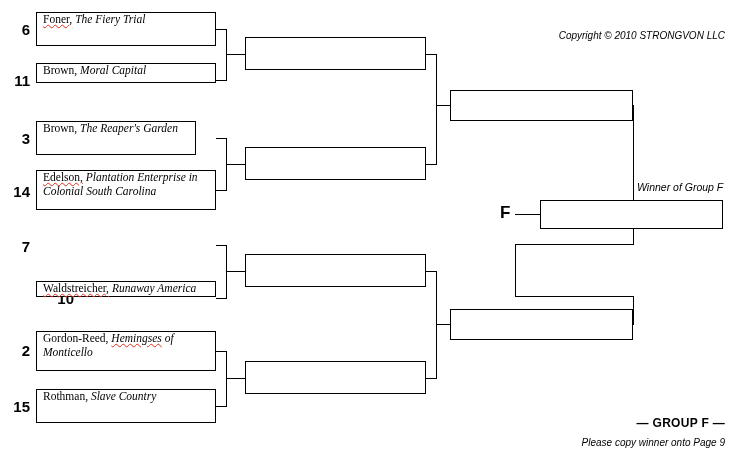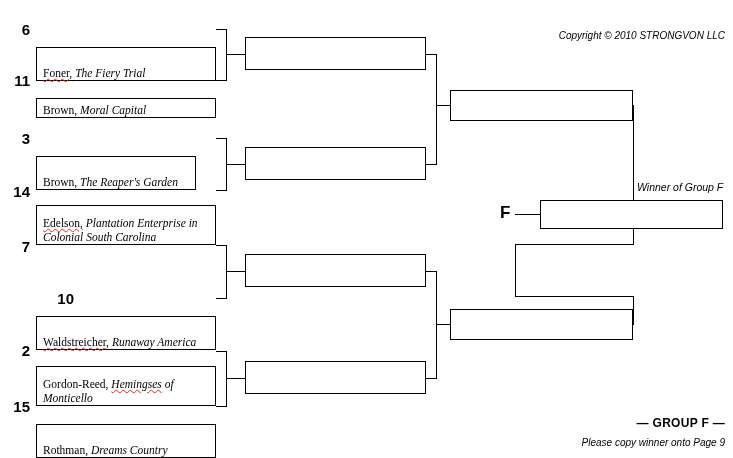--- a/index.html
+++ b/index.html
@@ -30,23 +30,22 @@
 
   
   .box {
     position: absolute;
     box-sizing: border-box;
     border: 1px solid #000000;
     background: #ffffff;
   }
   .box.r1 {
     display: flex;
-    align-items: flex-end;
+    align-items: flex-start;
     padding: 0 5px 0 6px;
-    margin-top: 35px;
   }
   .entry-text {
     font-size: 11.5px;
     line-height: 13.5px;
     color: #000000;
     font-family: "Liberation Serif", "DejaVu Serif", serif;
   }
   .entry-text i {
     font-style: italic;
   }
@@ -147,38 +146,38 @@
   </div>
 
   <div class="box r1" style="left:36px; top:170px; width:180px; height:40px;">
     <span class="entry-text">
       <span class="sp">Edelson,</span>
       <i>Plantation Enterprise in Colonial South Carolina</i>
     </span>
   </div>
 
 
-  <div class="box r1" style="left:36px; top:281px; width:180px; height:34px;">
+  <div class="box r1" style="left:36px; top:281px; width:180px; height:16px;">
     <span class="entry-text">
       <span class="sp">Waldstreicher,</span>
       <i>Runaway America</i>
     </span>
   </div>
 
   <div class="box r1" style="left:36px; top:331px; width:180px; height:40px;">
     <span class="entry-text">
       <span>Gordon-Reed,</span>
       <i><span class="sp">Hemingses</span><span> of Monticello</span></i>
     </span>
   </div>
 
   <div class="box r1" style="left:36px; top:389px; width:180px; height:34px;">
     <span class="entry-text">
       <span>Rothman,</span>
-      <i>Dreams Country</i>
+      <i>Slave Country</i>
     </span>
   </div>
 
   <div class="ln ln-h" style="left:216px; top:29px; width:11px;"></div>
   <div class="ln ln-h" style="left:216px; top:80px; width:11px;"></div>
   <div class="ln ln-v" style="left:226px; top:29px; height:52px;"></div>
   <div class="ln ln-h" style="left:226px; top:54px; width:20px;"></div>
 
   <div class="ln ln-h" style="left:216px; top:138px; width:11px;"></div>
   <div class="ln ln-h" style="left:216px; top:190px; width:11px;"></div>

